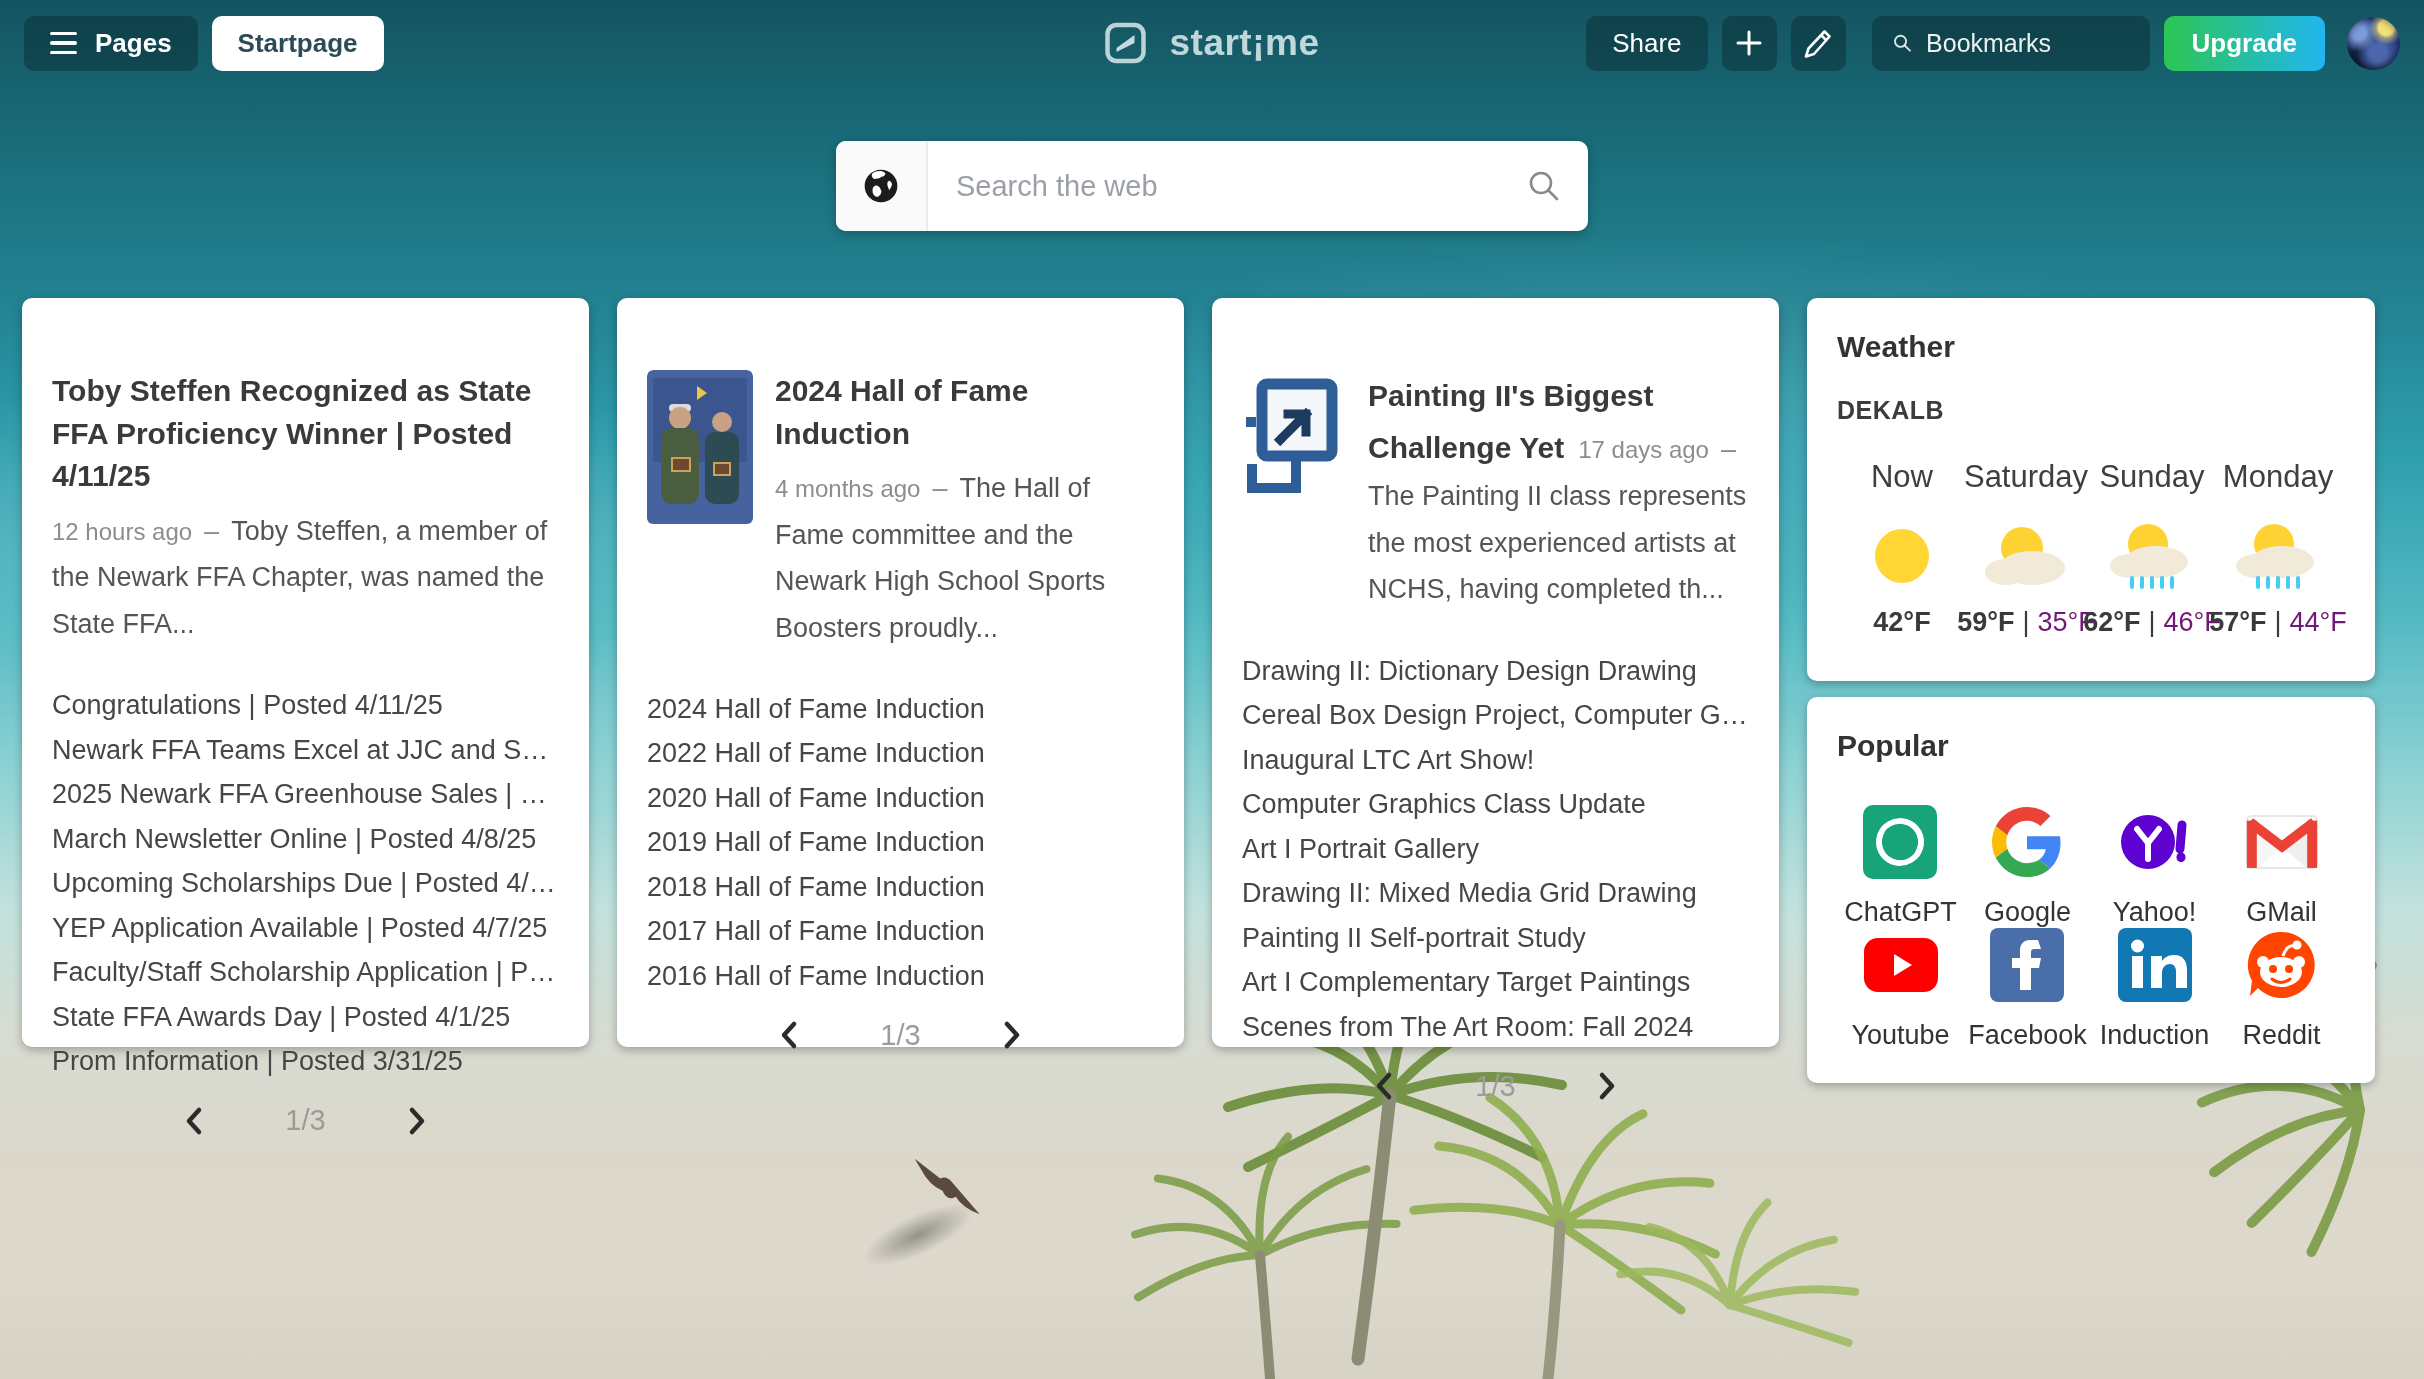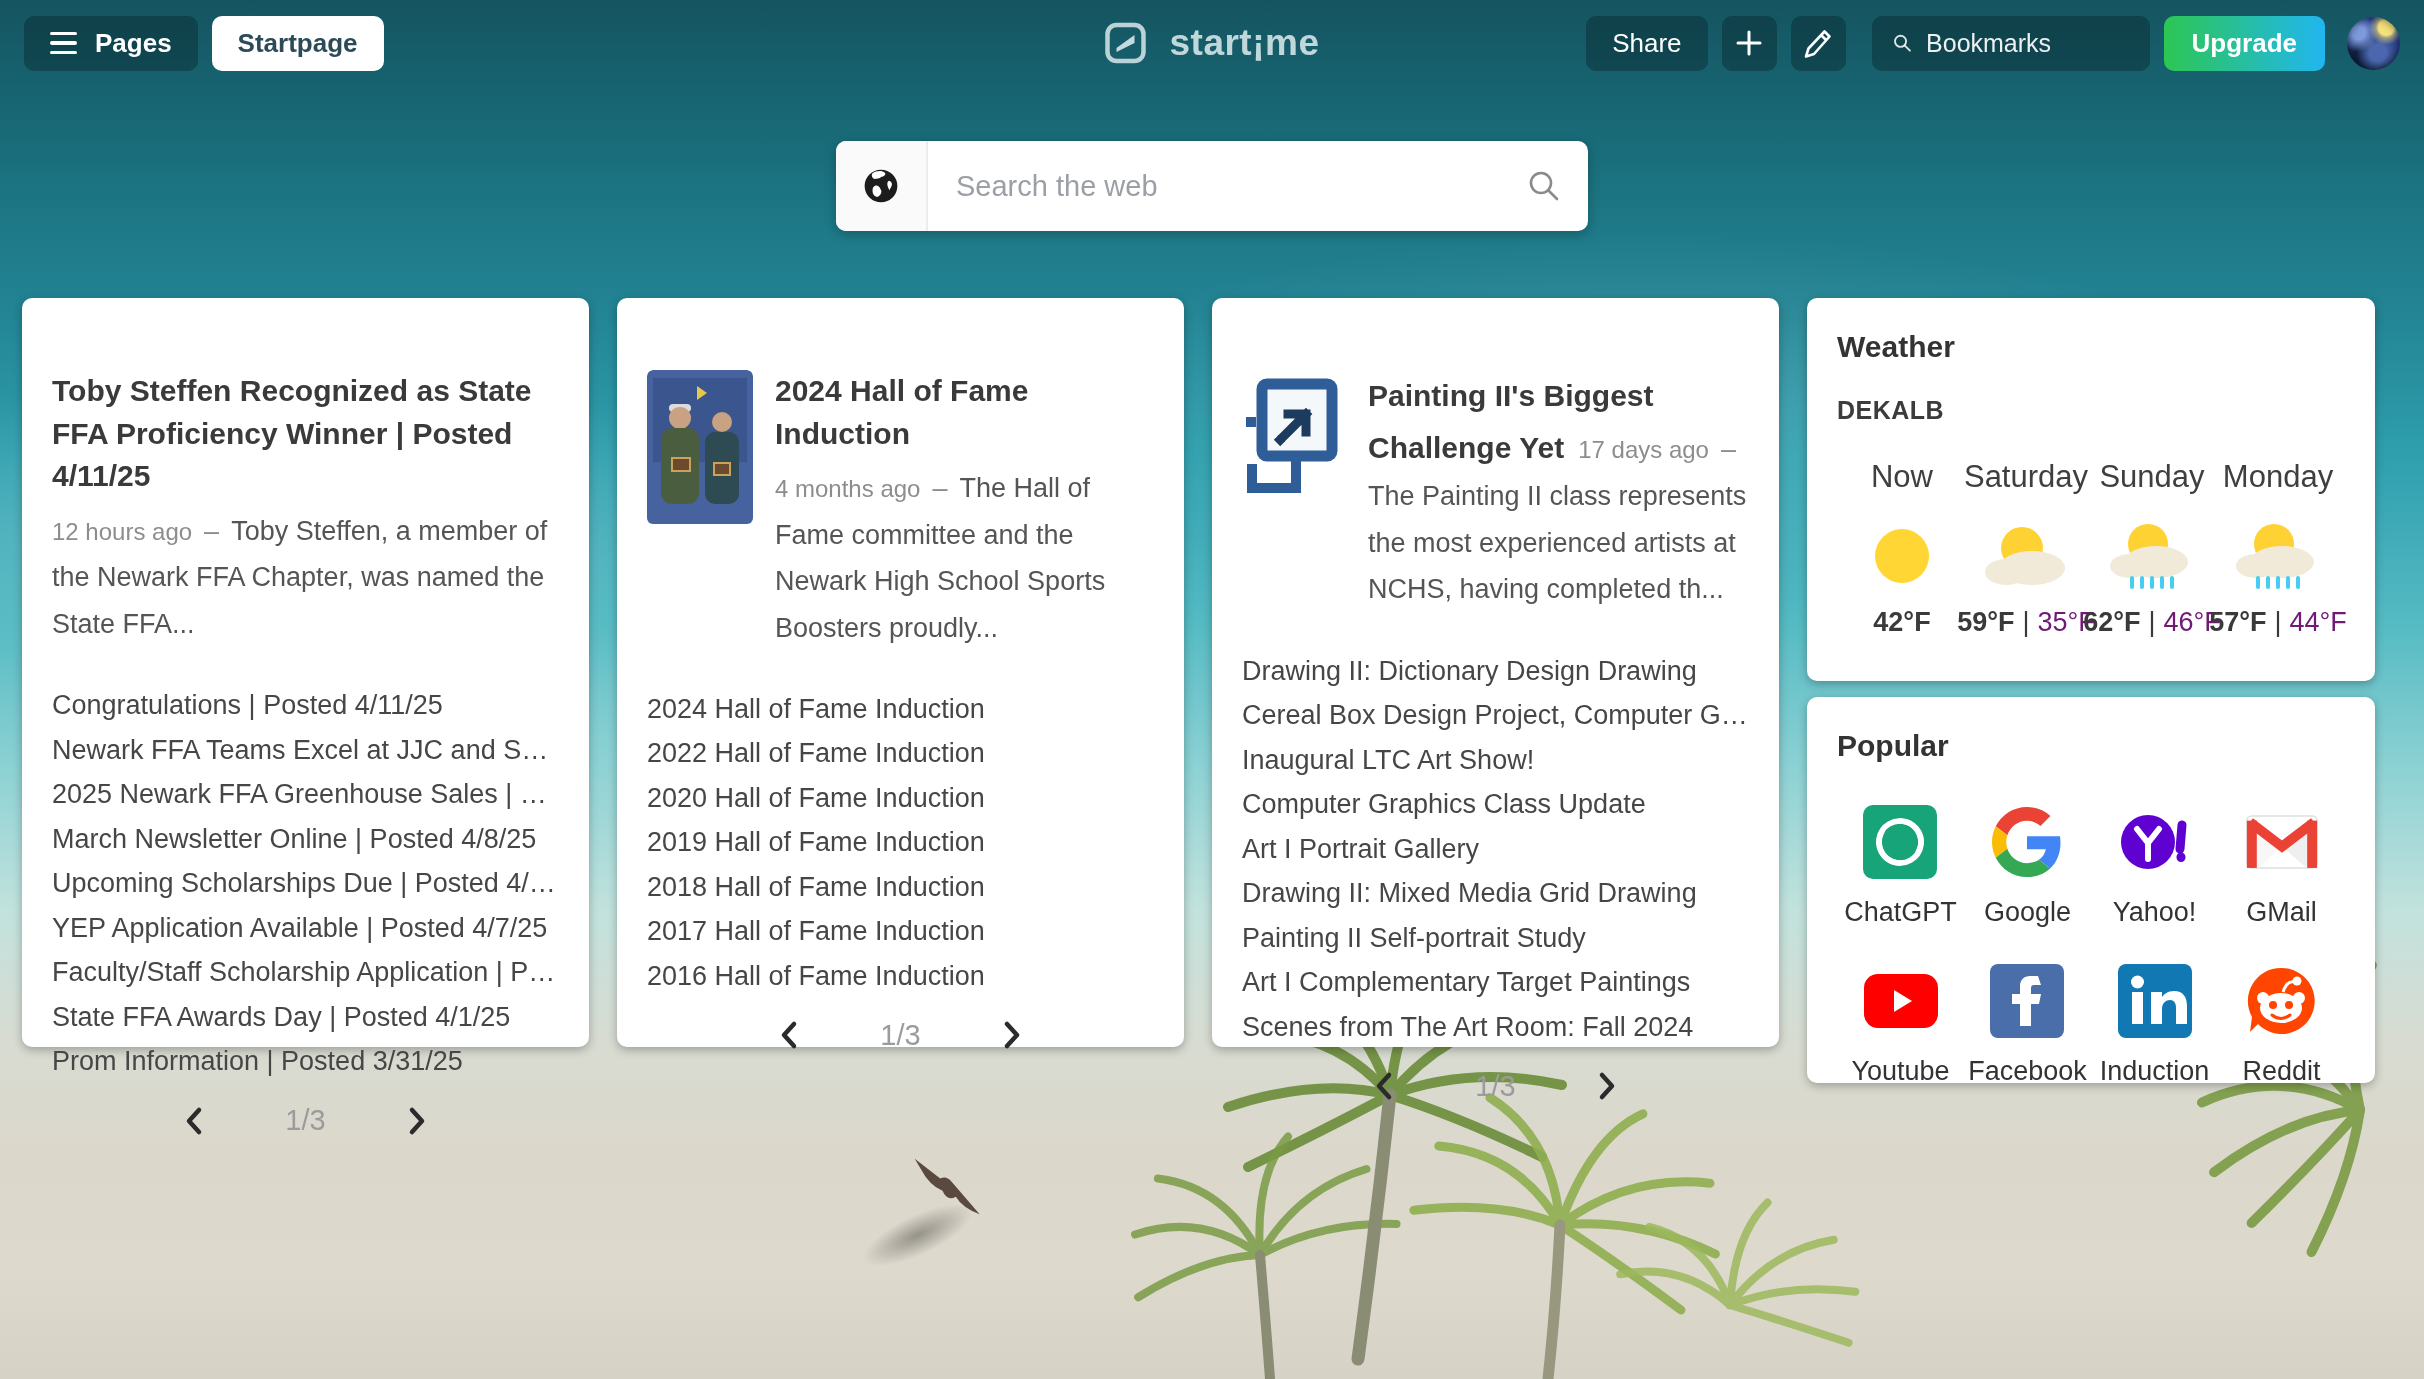--- a/index.html
+++ b/index.html
@@ -91,21 +91,21 @@
   .days { display:flex; justify-content:space-between; margin-top:34px; padding:0 4px; }
   .day { display:flex; flex-direction:column; align-items:center; width:126px; }
   .day-label { font-size:31px; color:#3f3f3f; }
   .day-icon { height:86px; display:flex; align-items:center; margin-top:16px; }
   .day-temp { font-size:27px; color:#3a3a3a; margin-top:10px; white-space:nowrap; }
   .hi { font-weight:700; }
   .sep { margin:0 8px; color:#3a3a3a; }
   .lo { color:#701a75; }
 
   .popular-card { height:386px; padding:32px 30px; }
-  .links-grid { display:grid; grid-template-columns:repeat(4,1fr); row-gap:36px;
+  .links-grid { display:grid; grid-template-columns:repeat(4,1fr); 
                 margin-top:42px; justify-items:center; }
   .plink { display:flex; flex-direction:column; align-items:center; gap:18px; cursor:pointer; }
   .plink-label { font-size:27px; color:#333; }
   .pl-icon { width:74px; height:74px; display:flex; align-items:center; justify-content:center; }
 
   
   .palms { position:absolute; pointer-events:none; }
   .bg-credit { position:absolute; top:1389px; left:50%; transform:translateX(-50%);
                color:#fff; font-size:42px; text-shadow:0 1px 5px rgba(0,0,0,.35); z-index:2; }
   .bat { position:absolute; left:905px; top:1158px; z-index:1; }

